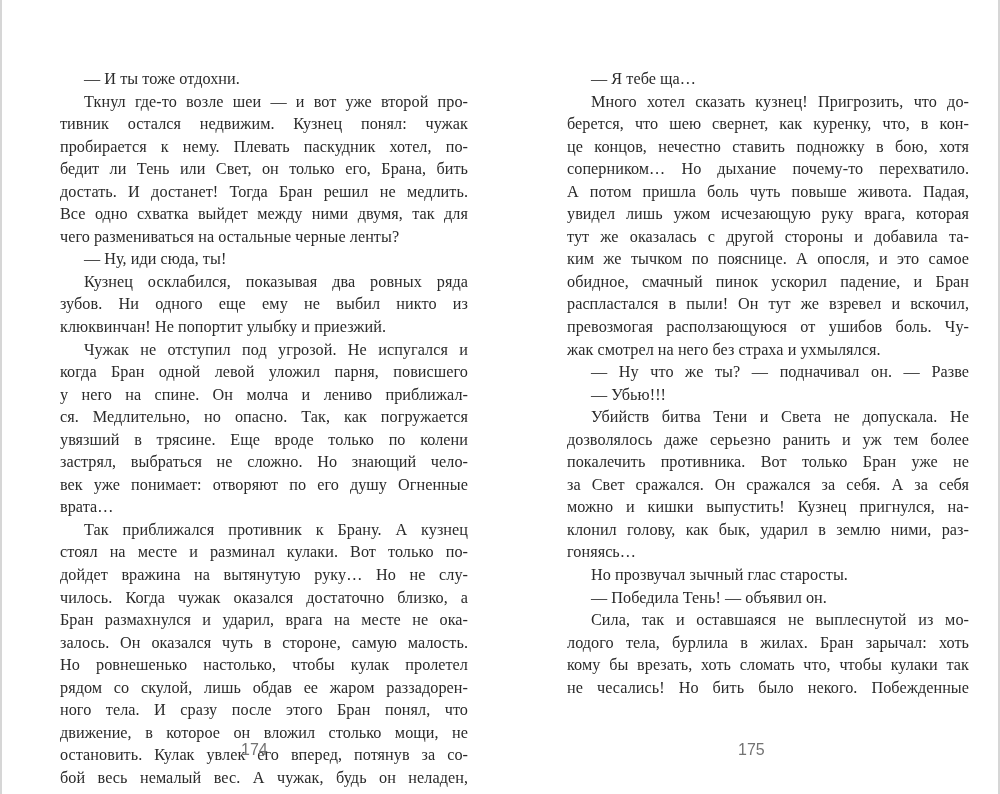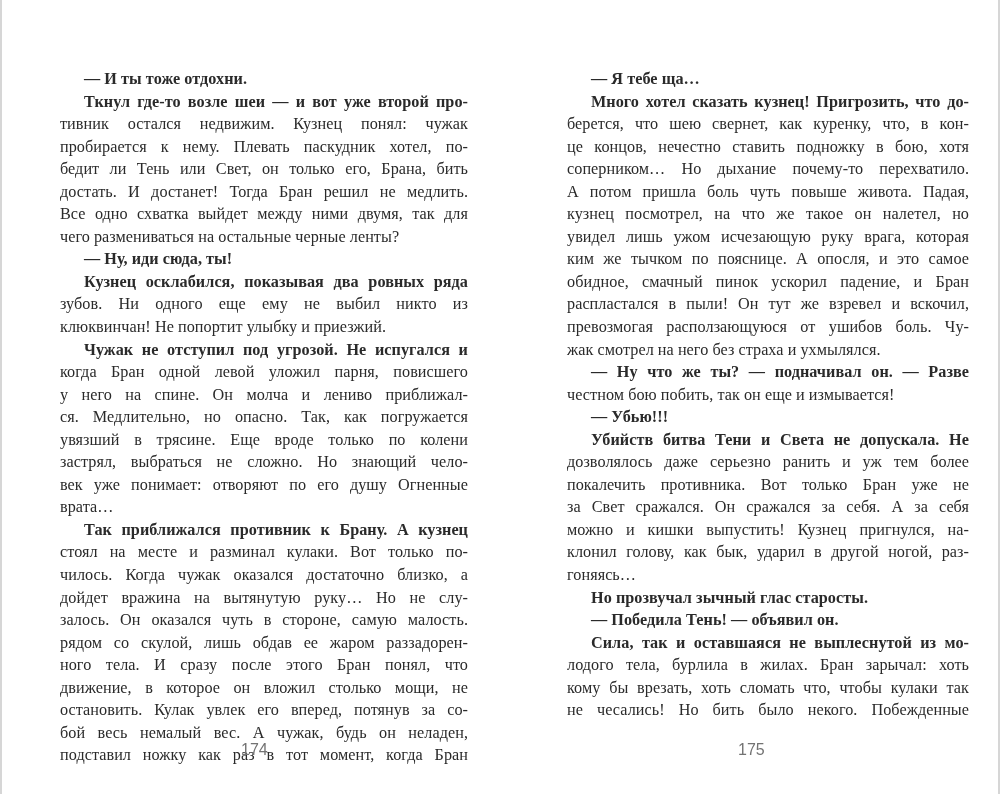--- a/index.html
+++ b/index.html
@@ -13,21 +13,21 @@
     .page { position: absolute; top: 68px; }
     .page.left { left: 60px; width: 408px; }
     .page.right { left: 567px; width: 402px; }
     .line {
       height: 22.55px; line-height: 22.55px; font-size: 16.2px;
       white-space: nowrap; text-align: justify; text-align-last: justify;
       font-family: "Liberation Serif", serif;
       letter-spacing: 0.05px;
     }
     .line.last { text-align-last: left; }
-    .line.indent { padding-left: 24px; font-weight: bold; }
+    .line.indent { padding-left: 24px; }
     .pnum {
       position: absolute; top: 741px; font-size: 16px; color: #737373;
       font-family: Liberation Sans, sans-serif;
     }
     .pnum.left { left: 241px; }
     .pnum.right { left: 738px; }
   </style>
 </head>
 <body>
 
@@ -50,53 +50,54 @@
     <div class="line indent">Чужак не отступил под угрозой. Не испугался и</div>
     <div class="line">когда Бран одной левой уложил парня, повисшего</div>
     <div class="line">у него на спине. Он молча и лениво приближал-</div>
     <div class="line">ся. Медлительно, но опасно. Так, как погружается</div>
     <div class="line">увязший в трясине. Еще вроде только по колени</div>
     <div class="line">застрял, выбраться не сложно. Но знающий чело-</div>
     <div class="line">век уже понимает: отворяют по его душу Огненные</div>
     <div class="line last">врата…</div>
     <div class="line indent">Так приближался противник к Брану. А кузнец</div>
     <div class="line">стоял на месте и разминал кулаки. Вот только по-</div>
+    <div class="line">дойдет вражина на вытянутую руку… Но не слу-</div>
     <div class="line">чилось. Когда чужак оказался достаточно близко, а</div>
-    <div class="line">дойдет вражина на вытянутую руку… Но не слу-</div>
+    <div class="line">Бран размахнулся и ударил, врага на месте не ока-</div>
     <div class="line">залось. Он оказался чуть в стороне, самую малость.</div>
+    <div class="line">Но ровнешенько настолько, чтобы кулак пролетел</div>
     <div class="line">рядом со скулой, лишь обдав ее жаром раззадорен-</div>
     <div class="line">ного тела. И сразу после этого Бран понял, что</div>
     <div class="line">движение, в которое он вложил столько мощи, не</div>
     <div class="line">остановить. Кулак увлек его вперед, потянув за со-</div>
     <div class="line">бой весь немалый вес. А чужак, будь он неладен,</div>
     <div class="line">подставил ножку как раз в тот момент, когда Бран</div>
   </div>
 <div class="page right" id="right-page">
     <div class="line indent last">— Я тебе ща…</div>
     <div class="line indent">Много хотел сказать кузнец! Пригрозить, что до-</div>
     <div class="line">берется, что шею свернет, как куренку, что, в кон-</div>
     <div class="line">це концов, нечестно ставить подножку в бою, хотя</div>
     <div class="line">соперником… Но дыхание почему-то перехватило.</div>
     <div class="line">А потом пришла боль чуть повыше живота. Падая,</div>
-    <div class="line">кузнец посмотрел, на что же такое он налетел, но</div>
     <div class="line">увидел лишь ужом исчезающую руку врага, которая</div>
+    <div class="line">тут же оказалась с другой стороны и добавила та-</div>
     <div class="line">ким же тычком по пояснице. А опосля, и это самое</div>
     <div class="line">обидное, смачный пинок ускорил падение, и Бран</div>
     <div class="line">распластался в пыли! Он тут же взревел и вскочил,</div>
     <div class="line">превозмогая расползающуюся от ушибов боль. Чу-</div>
     <div class="line last">жак смотрел на него без страха и ухмылялся.</div>
     <div class="line indent">— Ну что же ты? — подначивал он. — Разве</div>
-    <div class="line last">честном бою побить, так он еще и измывается!</div>
     <div class="line indent last">— Убью!!!</div>
     <div class="line indent">Убийств битва Тени и Света не допускала. Не</div>
     <div class="line">дозволялось даже серьезно ранить и уж тем более</div>
     <div class="line">покалечить противника. Вот только Бран уже не</div>
     <div class="line">за Свет сражался. Он сражался за себя. А за себя</div>
     <div class="line">можно и кишки выпустить! Кузнец пригнулся, на-</div>
-    <div class="line">клонил голову, как бык, ударил в другой ногой, раз-</div>
+    <div class="line">клонил голову, как бык, ударил в землю ними, раз-</div>
     <div class="line last">гоняясь…</div>
     <div class="line indent last">Но прозвучал зычный глас старосты.</div>
     <div class="line indent last">— Победила Тень! — объявил он.</div>
     <div class="line indent">Сила, так и оставшаяся не выплеснутой из мо-</div>
     <div class="line">лодого тела, бурлила в жилах. Бран зарычал: хоть</div>
     <div class="line">кому бы врезать, хоть сломать что, чтобы кулаки так</div>
     <div class="line">не чесались! Но бить было некого. Побежденные</div>
   </div>
 
 <div class="pnum left">174</div>

